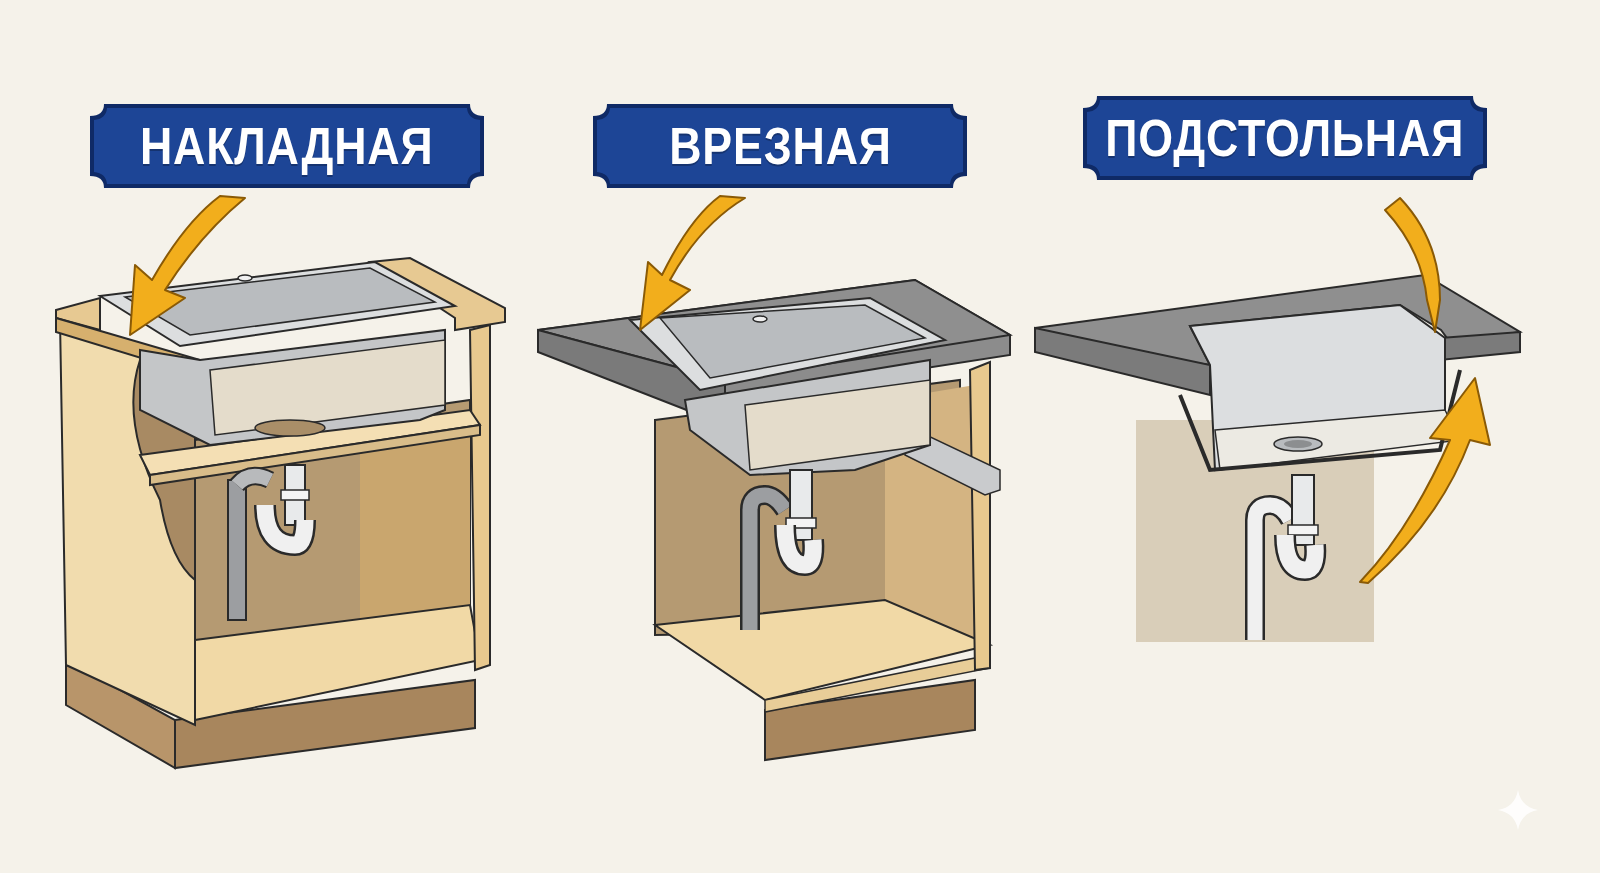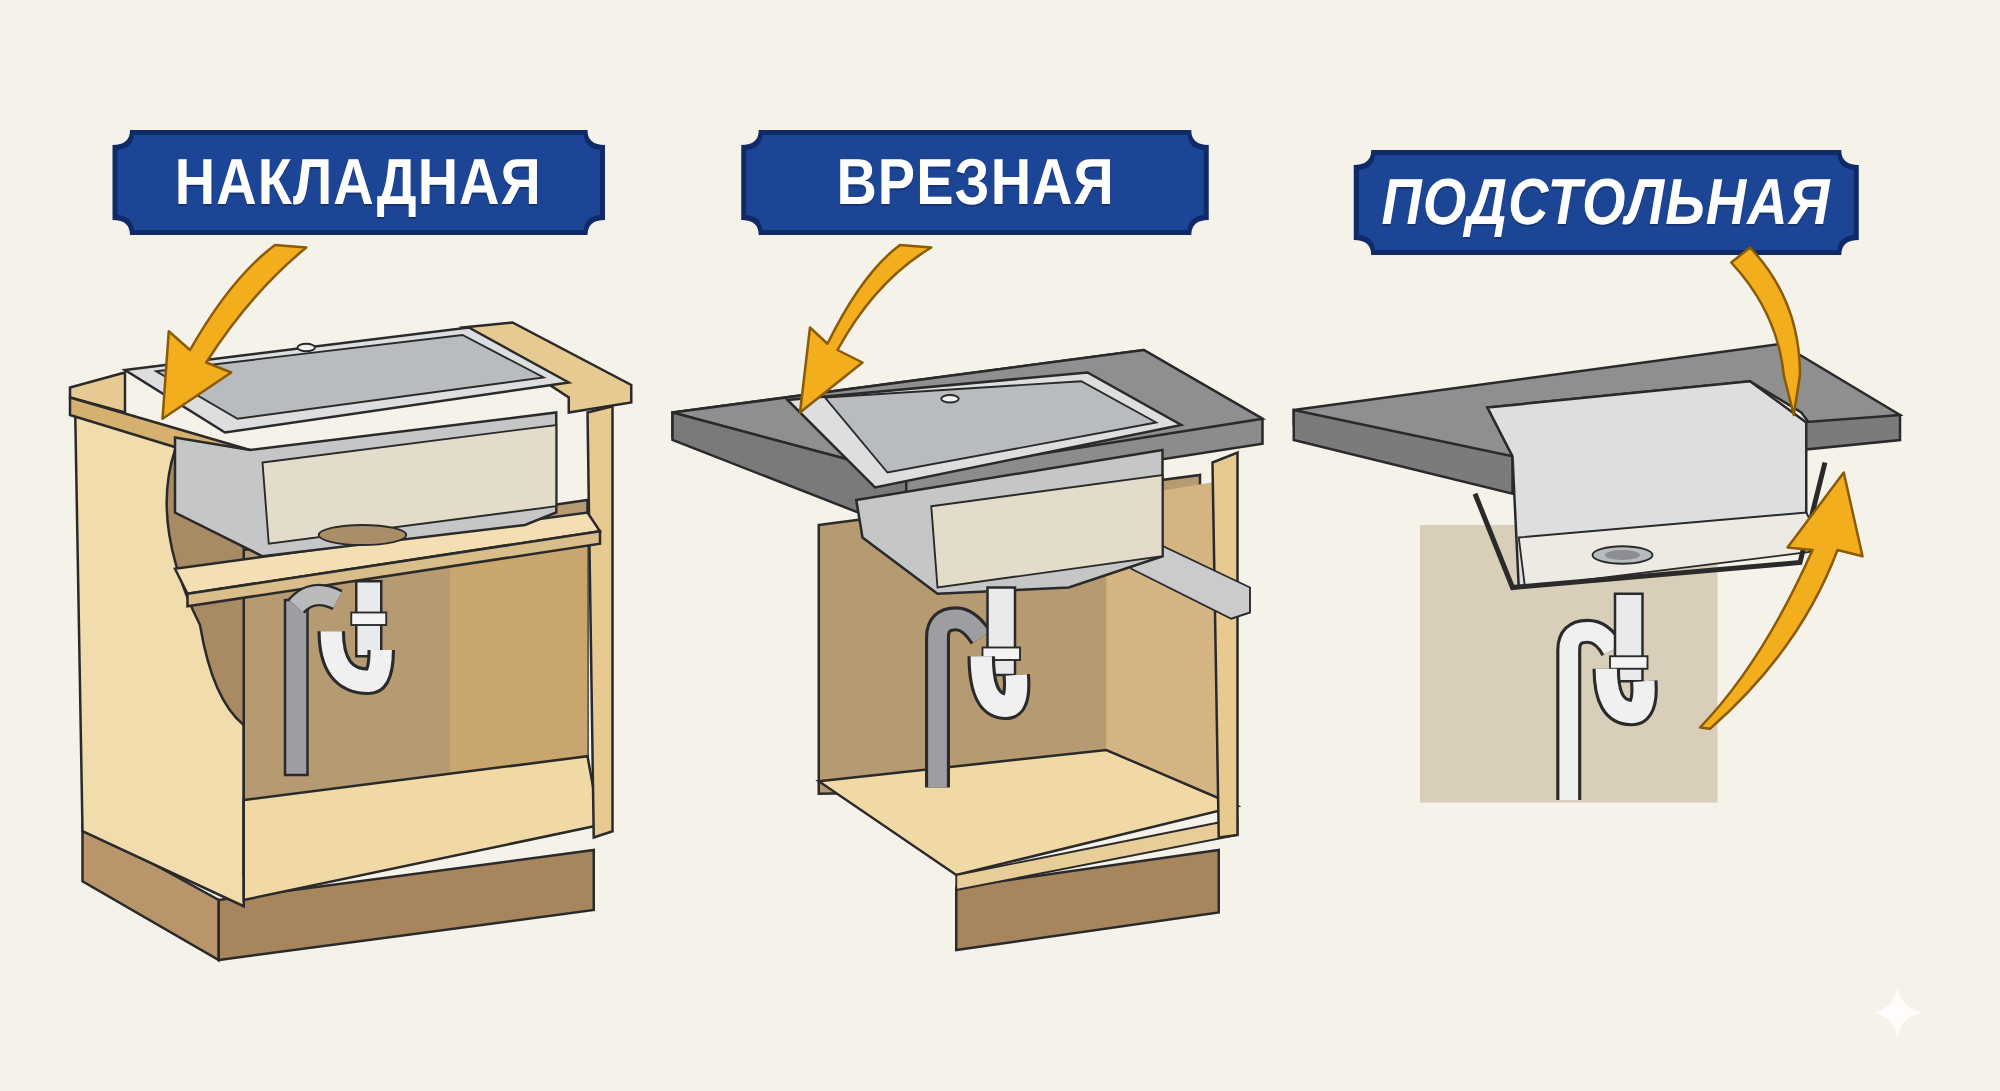--- a/index.html
+++ b/index.html
@@ -127,21 +127,21 @@
       <rect x="260" y="470" width="22" height="70" fill="#e8eaeb" stroke="#2a2a2a" stroke-width="2"></rect>
       <rect x="256" y="518" width="30" height="10" fill="#f4f4f4" stroke="#2a2a2a" stroke-width="1.5"></rect>
       <path d="M255,525 Q255,565 275,565 Q285,565 283,540" stroke="#2a2a2a" stroke-width="22" fill="none"></path>
       <path d="M255,525 Q255,565 275,565 Q285,565 283,540" stroke="#f0f0f0" stroke-width="17" fill="none"></path>
 
       <path d="M215,198 Q170,225 140,280 L160,290 L110,330 L118,262 L132,275 Q160,218 190,196 Z" fill="#f2ae1c" stroke="#8a5a06" stroke-width="2" stroke-linejoin="round"></path>
     </svg>
   </div>
 
   <div class="panel" style="left:1030px; width:570px;">
-    <div class="label-plate" style="left:45px; top:116px; width:420px;font-style:italic;">
+    <div class="label-plate" style="left:45px; top:92px; width:420px;">
       <svg width="420" height="92" viewBox="0 0 420 92">
         <path d="M22,4 H398 Q398,16 412,16 V76 Q398,76 398,88 H22 Q22,76 8,76 V16 Q22,16 22,4 Z" fill="#0f2a66"></path>
         <path d="M25,8 H395 Q396,19 408,20 V72 Q396,73 395,84 H25 Q24,73 12,72 V20 Q24,19 25,8 Z" fill="#1d4596"></path>
       </svg>
       <span class="label-text">ПОДСТОЛЬНАЯ</span>
     </div>
 
     <svg width="570" height="873" style="position:absolute;left:0;top:0;pointer-events:none">
 
       <rect x="106" y="420" width="238" height="222" fill="#d9ceb9"></rect>

